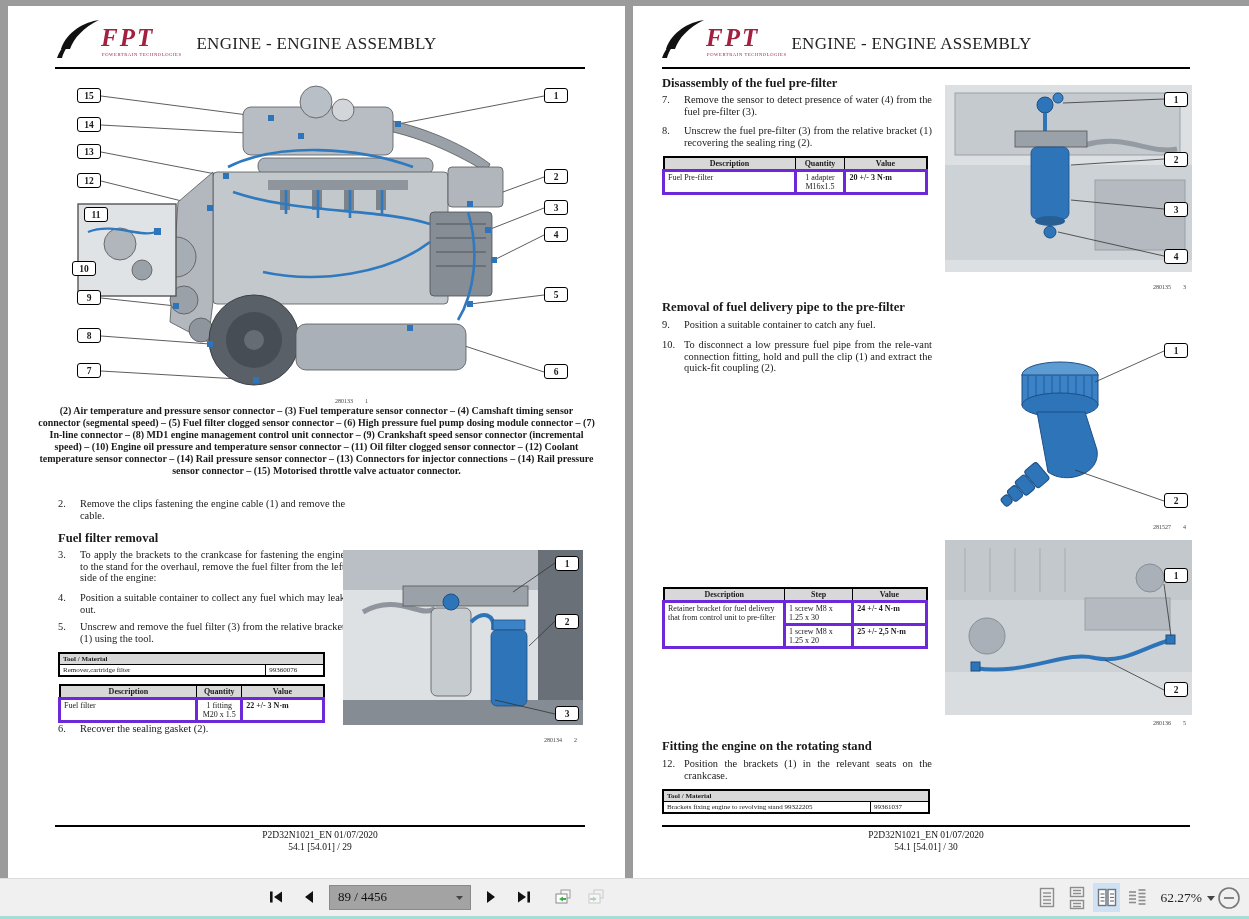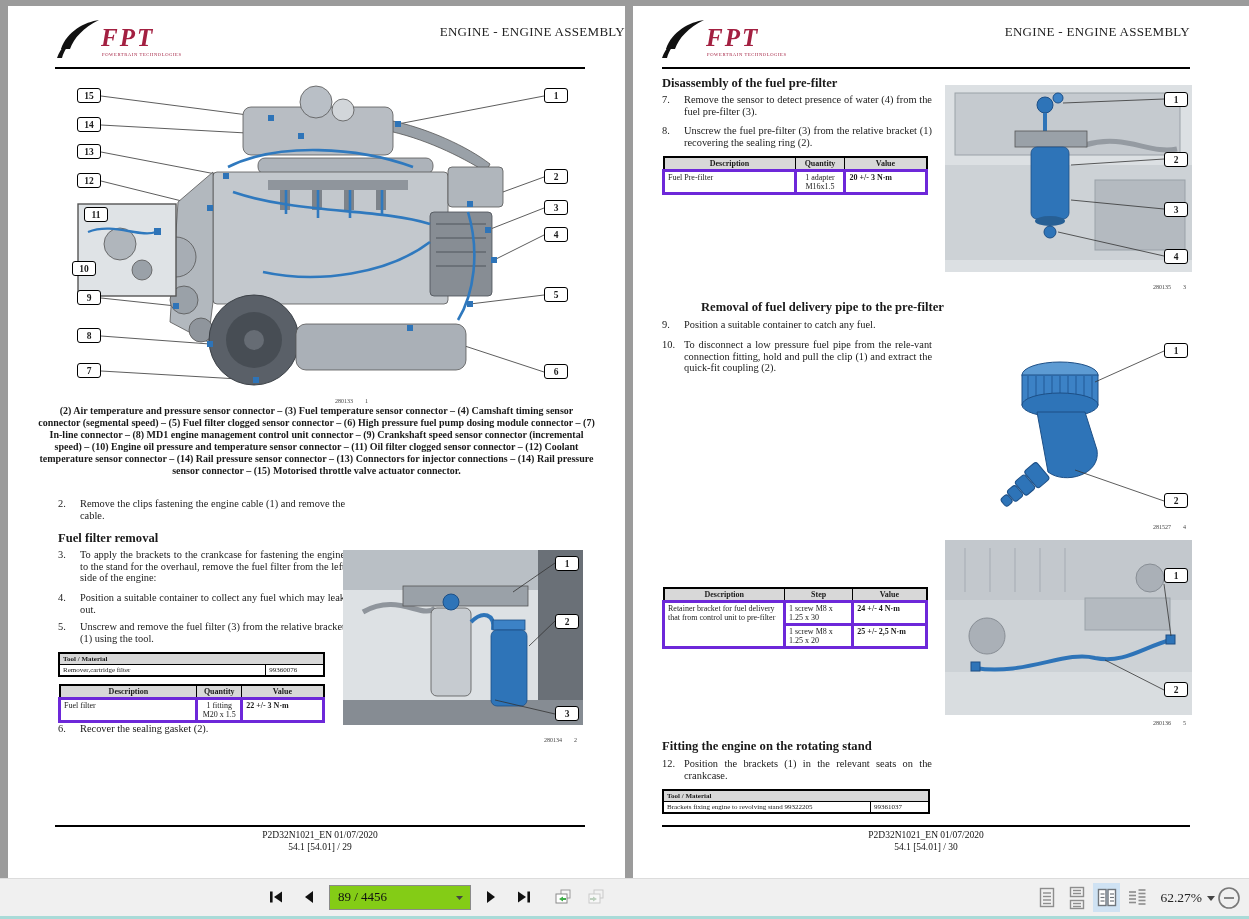--- a/index.html
+++ b/index.html
@@ -5,21 +5,21 @@
   html,body{margin:0;padding:0;background:#9b9b9b;}
   .screen{position:relative;width:1249px;height:919px;background:#9b9b9b;overflow:hidden;
           font-family:Liberation Serif, serif;color:#1a1a1a;}
   .page{position:absolute;top:6px;bottom:41px;background:#ffffff;}
   .page-left{left:8px;width:617px;}
   .page-right{left:633px;width:616px;}
 
   
   .logo{position:absolute;left:47px;top:13px;width:130px;height:44px;}
   .page-right .logo{left:27px;}
-  .doc-title{position:absolute;left:0;right:0;top:18px;text-align:right;font-size:13px;letter-spacing:.3px;color:#222;}
+  .doc-title{position:absolute;left:0;right:0;top:28px;text-align:center;font-size:17px;letter-spacing:.3px;color:#222;}
   .head-rule{position:absolute;top:61px;height:2px;background:#000;}
   .page-left .head-rule{left:47px;right:40px;}
   .page-right .head-rule{left:29px;right:59px;}
 
   
   .fig{position:absolute;}
   .fig svg{display:block;}
   .callout{position:absolute;width:24px;height:15px;background:#fff;border:1.5px solid #000;border-radius:3px;
            display:flex;align-items:center;justify-content:center;font-size:9.5px;font-weight:600;box-sizing:border-box;}
   .fig-label{position:absolute;right:6px;bottom:0;font-size:6px;color:#444;}
@@ -55,21 +55,21 @@
   .page-left .footer{left:47px;right:40px;}
   .page-right .footer{left:29px;right:59px;}
 
   
   .toolbar{position:absolute;left:0;right:0;bottom:0;height:41px;background:#f0f0f0;border-top:1px solid #dcdcdc;box-sizing:border-box;}
   .accent{position:absolute;left:0;right:0;bottom:0;height:3px;background:#a9dbd8;}
   .tb-group{position:absolute;top:4px;display:flex;align-items:center;}
   .nav-group{left:263px;gap:7px;}
   .right-group{right:7px;}
   .tb-btn{display:flex;align-items:center;justify-content:center;width:26px;height:28px;background:transparent;border:none;padding:0;cursor:pointer;}
-  .page-box{display:flex;align-items:center;width:142px;height:25px;background:#84cc16;border:1px solid #8a8a8a;box-sizing:border-box;cursor:text;}
+  .page-box{display:flex;align-items:center;width:142px;height:25px;background:#a3a3a3;border:1px solid #8a8a8a;box-sizing:border-box;cursor:text;}
   .page-box .pv{padding-left:8px;font-size:13px;color:#111;}
   .page-box .caret{margin-left:auto;margin-right:6px;display:flex;}
   .view-group{display:flex;align-items:center;gap:3px;}
   .view-btn{display:flex;align-items:center;justify-content:center;width:27px;height:29px;border:none;background:transparent;padding:0;cursor:pointer;}
   .view-btn.active{background:#cfe2f3;}
   .zoom-label{font-size:13.5px;color:#222;margin-left:10px;}
   .zoom-caret{display:flex;align-items:center;margin-left:4px;cursor:pointer;}
 </style>
 </head>
 <body>
@@ -339,21 +339,21 @@
       </svg>
       <div class="callout" style="left:219px;top:7px;">1</div>
       <div class="callout" style="left:219px;top:67px;">2</div>
       <div class="callout" style="left:219px;top:117px;">3</div>
       <div class="callout" style="left:219px;top:164px;">4</div>
       <div class="fig-label">
         <span>280135</span><span class="idx">3</span>
       </div>
     </div>
 
-    <div class="sec-title" style="top:294px;margin-left:39px;">Removal of fuel delivery pipe to the pre-filter</div>
+    <div class="sec-title" style="top:294px;">Removal of fuel delivery pipe to the pre-filter</div>
 
     <div class="step" style="top:313px;">
       <span class="n">9.</span>
       <span class="t">Position a suitable container to catch any fuel.</span>
     </div>
     <div class="step" style="top:333px;">
       <span class="n">10.</span>
       <span class="t">To disconnect a low pressure fuel pipe from the rele-vant connection fitting, hold and pull the clip (1) and extract the quick-fit coupling (2).</span>
     </div>
 

